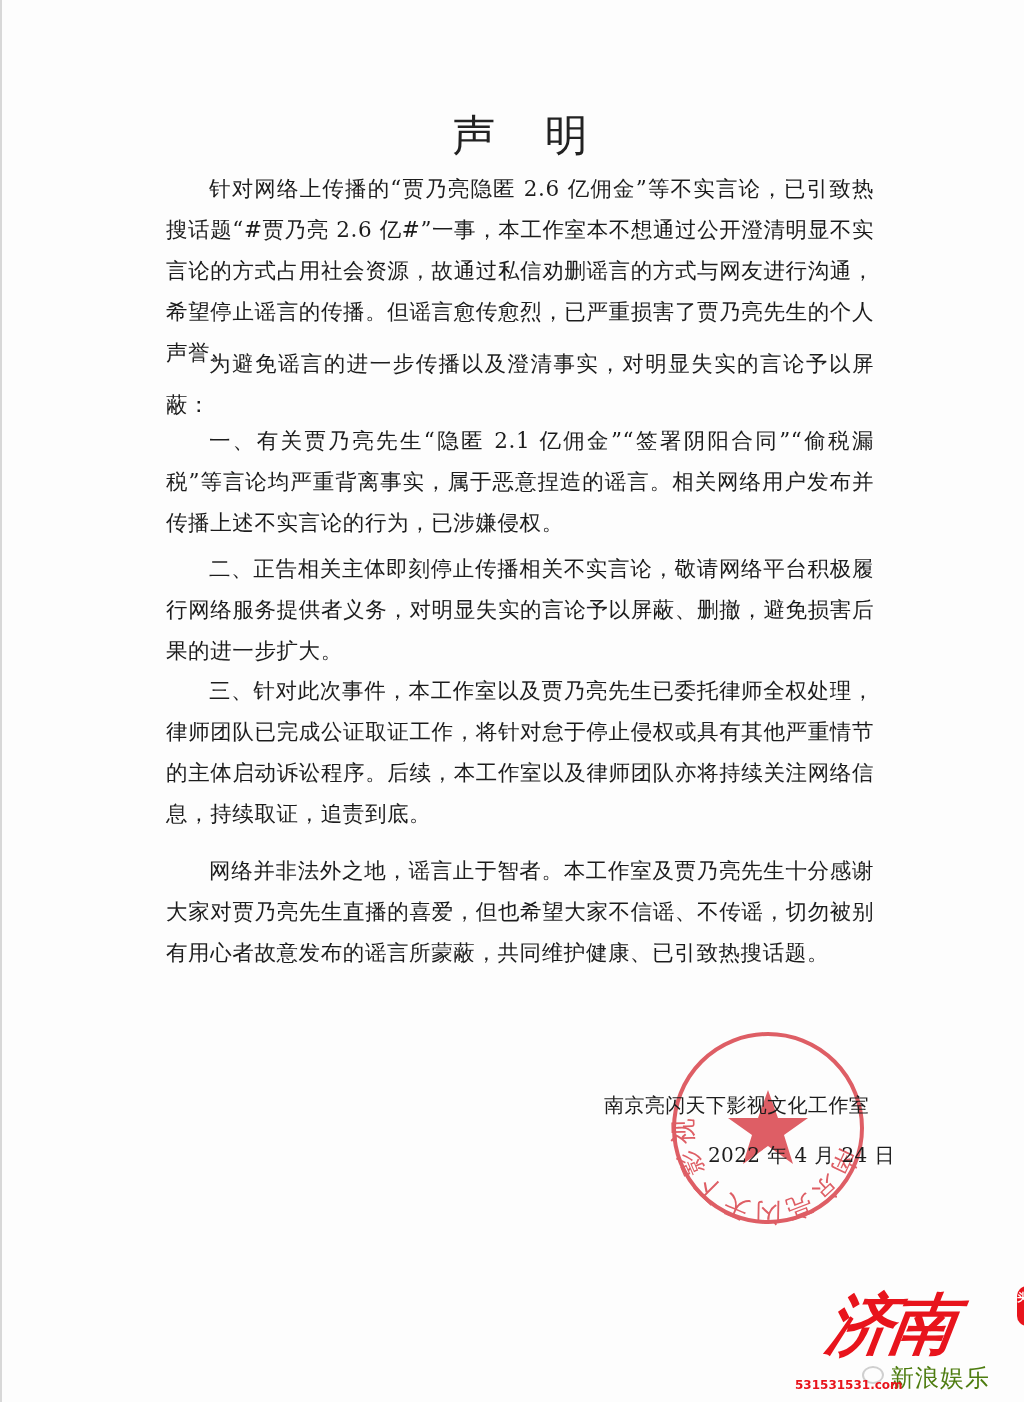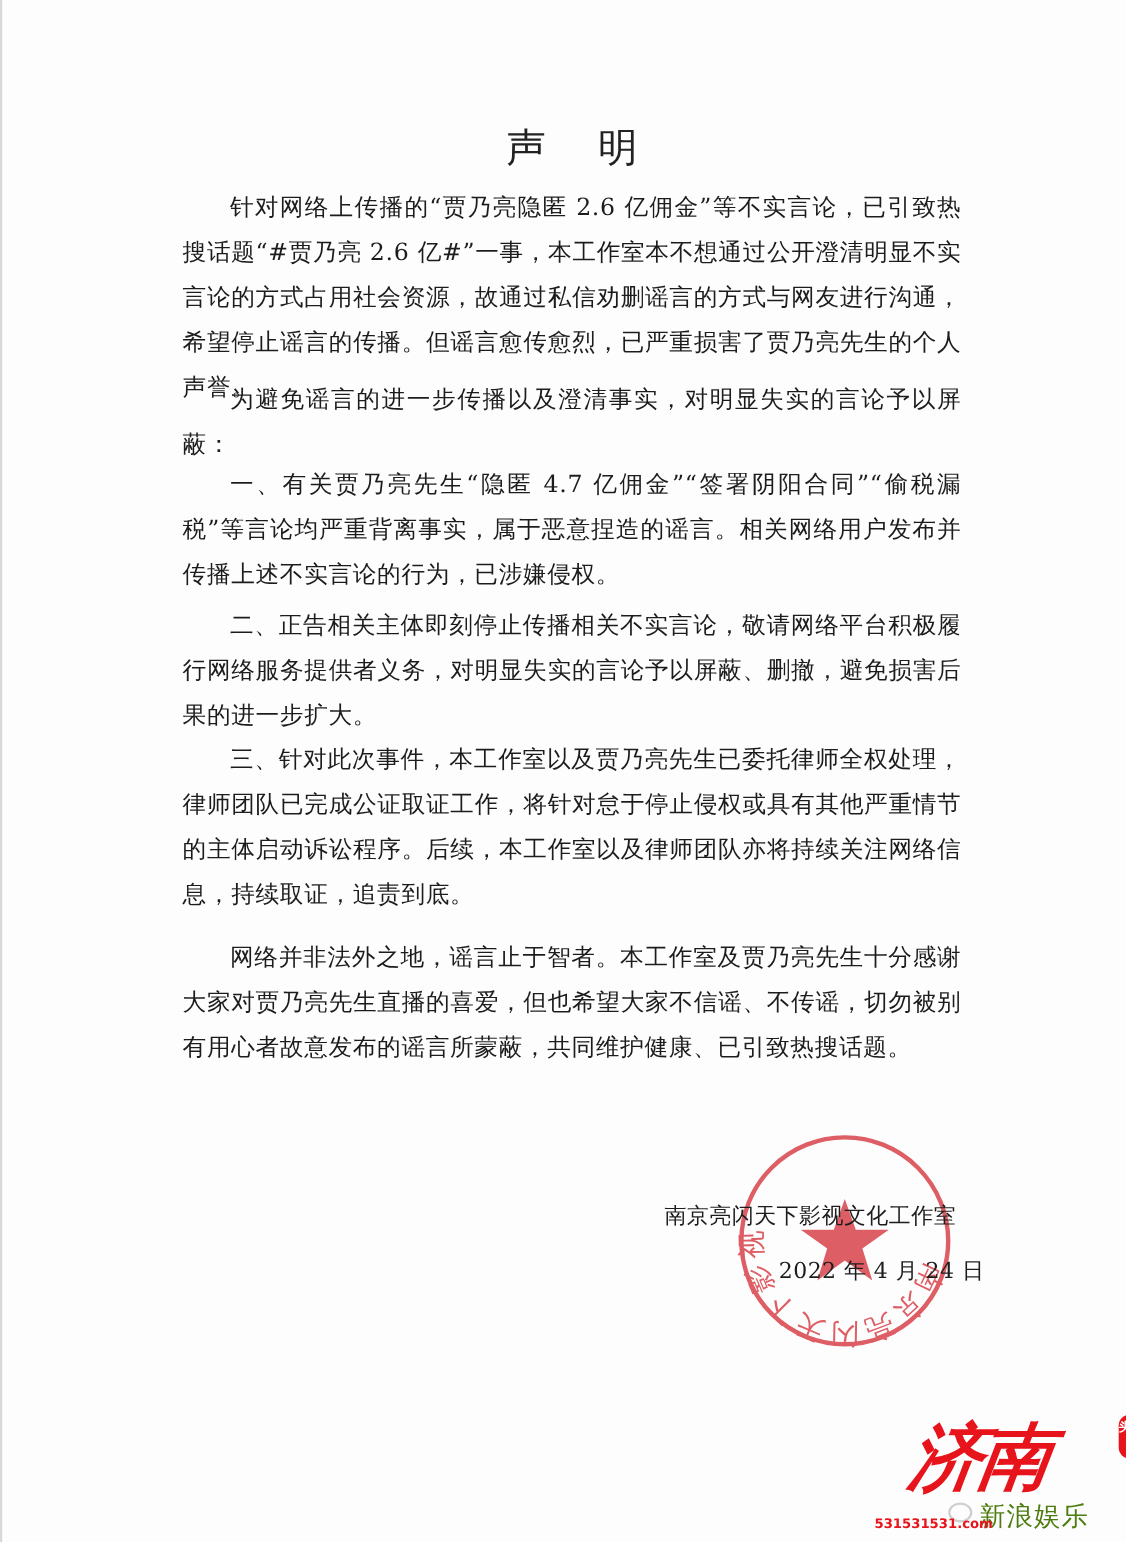--- a/index.html
+++ b/index.html
@@ -20,21 +20,21 @@
       position: absolute;
       left: 166px;
       top: 0;
       width: 708px;
     }
     .title {
       position: absolute;
       left: 0; width: 708px;
       top: 110px;
       text-align: center;
-      font-size: 36px;
+      font-size: 43px;
       letter-spacing: 18px;
       line-height: 50px;
       text-indent: 18px;
       color: #222;
     }
     .para {
       position: absolute;
       left: 0; width: 708px;
       font-size: 21.5px;
       line-height: 41px;
@@ -140,21 +140,21 @@
   </style>
 </head>
 <body>
 
 <div class="left-edge"></div>
 
 <div class="page">
   <div class="title">声 明</div>
   <p class="para p1">针对网络上传播的“贾乃亮隐匿 2.6 亿佣金”等不实言论，已引致热搜话题“#贾乃亮 2.6 亿#”一事，本工作室本不想通过公开澄清明显不实言论的方式占用社会资源，故通过私信劝删谣言的方式与网友进行沟通，希望停止谣言的传播。但谣言愈传愈烈，已严重损害了贾乃亮先生的个人声誉。</p>
   <p class="para p2">为避免谣言的进一步传播以及澄清事实，对明显失实的言论予以屏蔽：</p>
-  <p class="para p3">一、有关贾乃亮先生“隐匿 4.7 亿佣金”“签署阴阳合同”“偷税漏税”等言论均严重背离事实，属于恶意捏造的谣言。相关网络用户发布并传播上述不实言论的行为，已涉嫌侵权。</p>
+  <p class="para p3">一、有关贾乃亮先生“隐匿 2.1 亿佣金”“签署阴阳合同”“偷税漏税”等言论均严重背离事实，属于恶意捏造的谣言。相关网络用户发布并传播上述不实言论的行为，已涉嫌侵权。</p>
   <p class="para p4">二、正告相关主体即刻停止传播相关不实言论，敬请网络平台积极履行网络服务提供者义务，对明显失实的言论予以屏蔽、删撤，避免损害后果的进一步扩大。</p>
   <p class="para p5">三、针对此次事件，本工作室以及贾乃亮先生已委托律师全权处理，律师团队已完成公证取证工作，将针对怠于停止侵权或具有其他严重情节的主体启动诉讼程序。后续，本工作室以及律师团队亦将持续关注网络信息，持续取证，追责到底。</p>
   <p class="para p6">网络并非法外之地，谣言止于智者。本工作室及贾乃亮先生十分感谢大家对贾乃亮先生直播的喜爱，但也希望大家不信谣、不传谣，切勿被别有用心者故意发布的谣言所蒙蔽，共同维护健康、已引致热搜话题。</p>
 </div>
 
 <svg class="seal" viewBox="0 0 200 200">
   <defs>
     <path id="sealArc" d="M 100,100 m -76,0 a 76,76 0 1,1 152,0 a 76,76 0 1,1 -152,0"></path>
   </defs>
   <circle cx="100" cy="100" r="94" fill="none" stroke="#d9434b" stroke-width="4"></circle>

